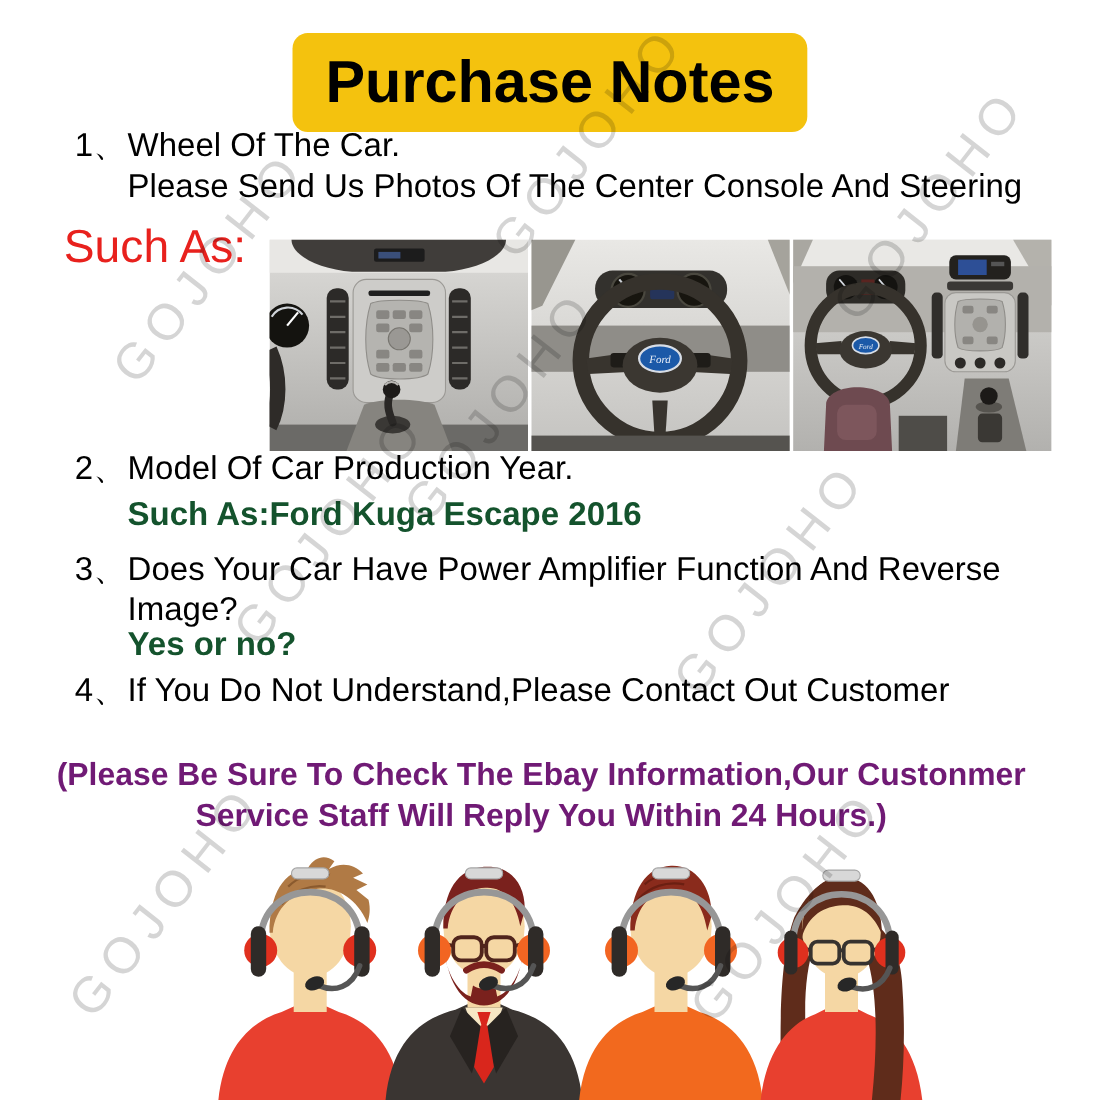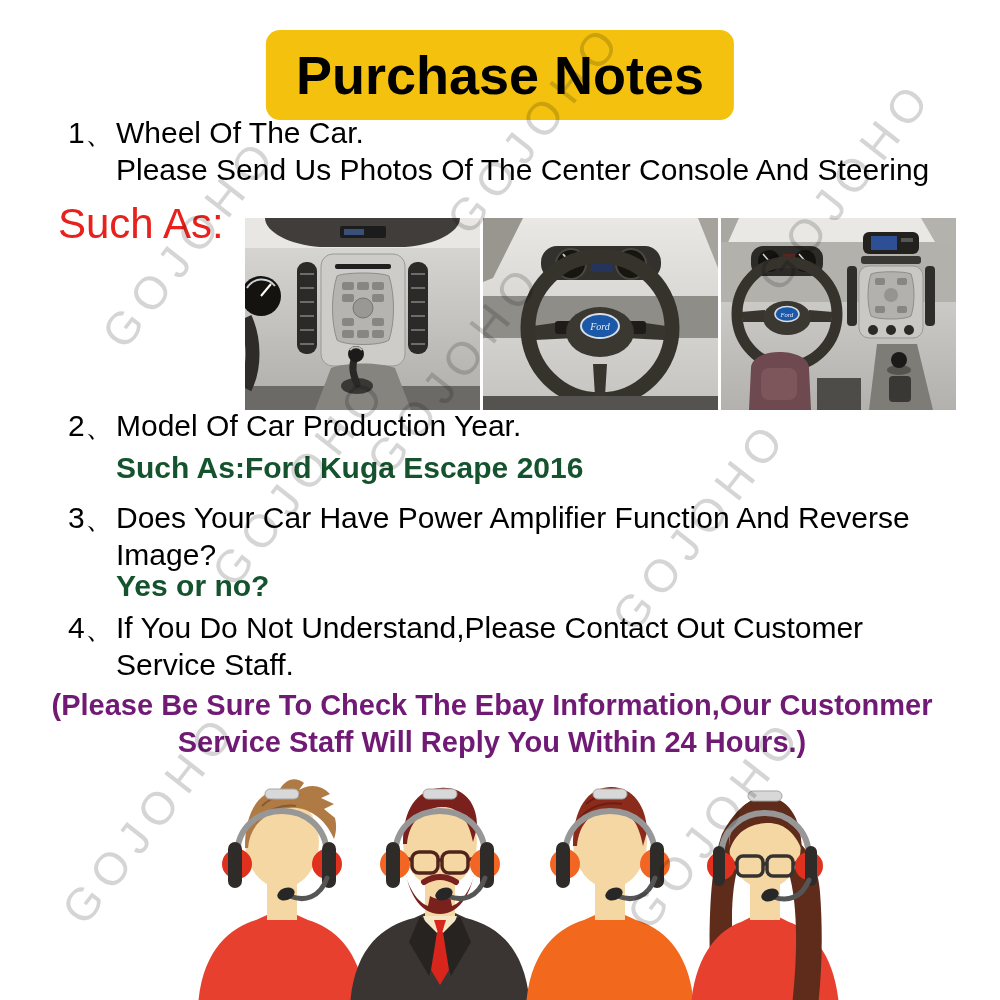--- a/index.html
+++ b/index.html
@@ -203,21 +203,20 @@
       <span class="ln">Does Your Car Have Power Amplifier Function And Reverse</span>
       <span class="ln">Image?</span>
     </span>
   </div>
   <div class="sub" style="top:569px">Yes or no?</div>
 
   <div class="note" style="top:609px">
     <span class="num">4、</span>
     <span class="body">
       <span class="ln">If You Do Not Understand,Please Contact Out Customer</span>
-      <span class="ln">Service Staff.</span>
     </span>
   </div>
 
   <div class="notice">
     <div>(Please Be Sure To Check The Ebay Information,Our Custonmer</div>
     <div>Service Staff Will Reply You Within 24 Hours.)</div>
   </div>
 
   <svg class="people" viewBox="0 0 652 235">
 

